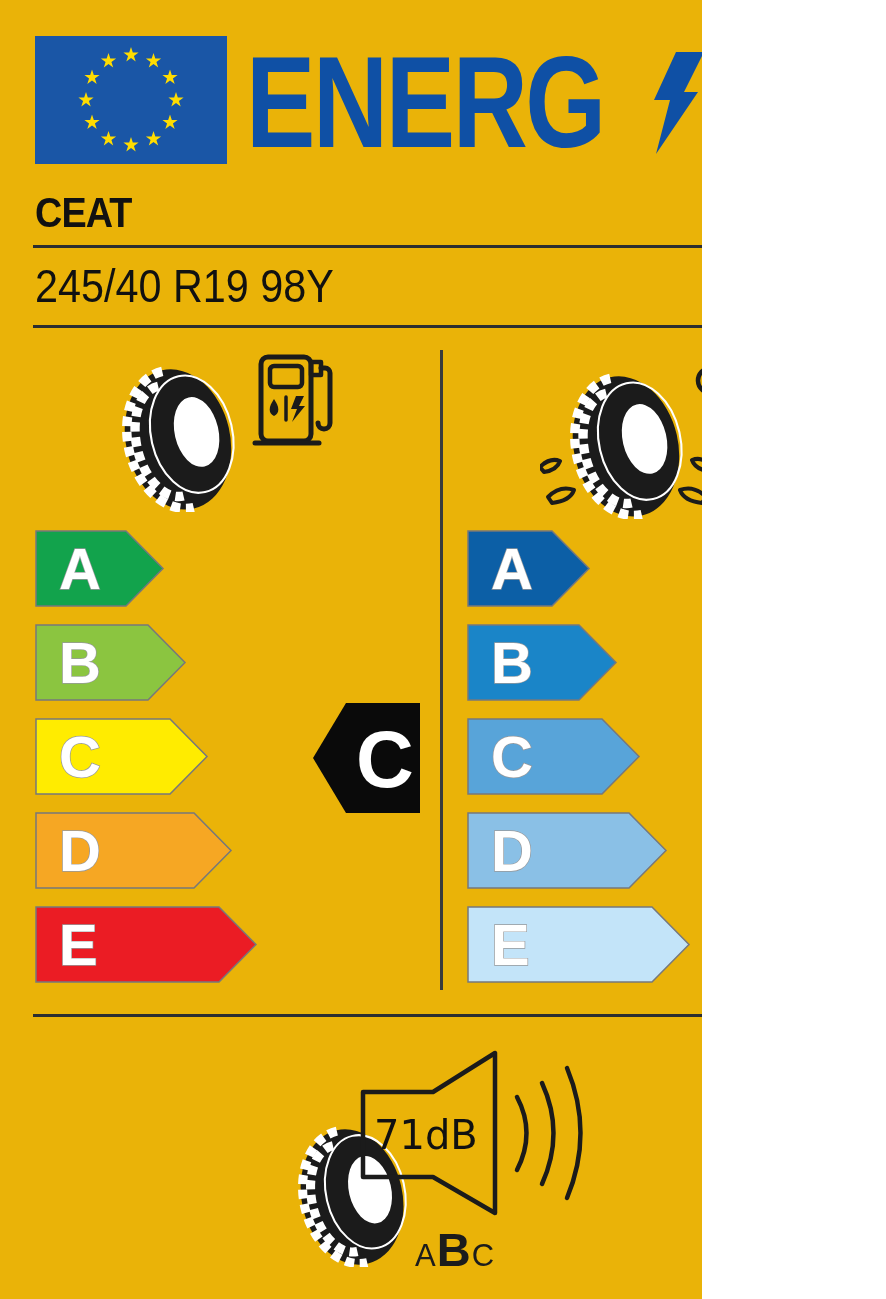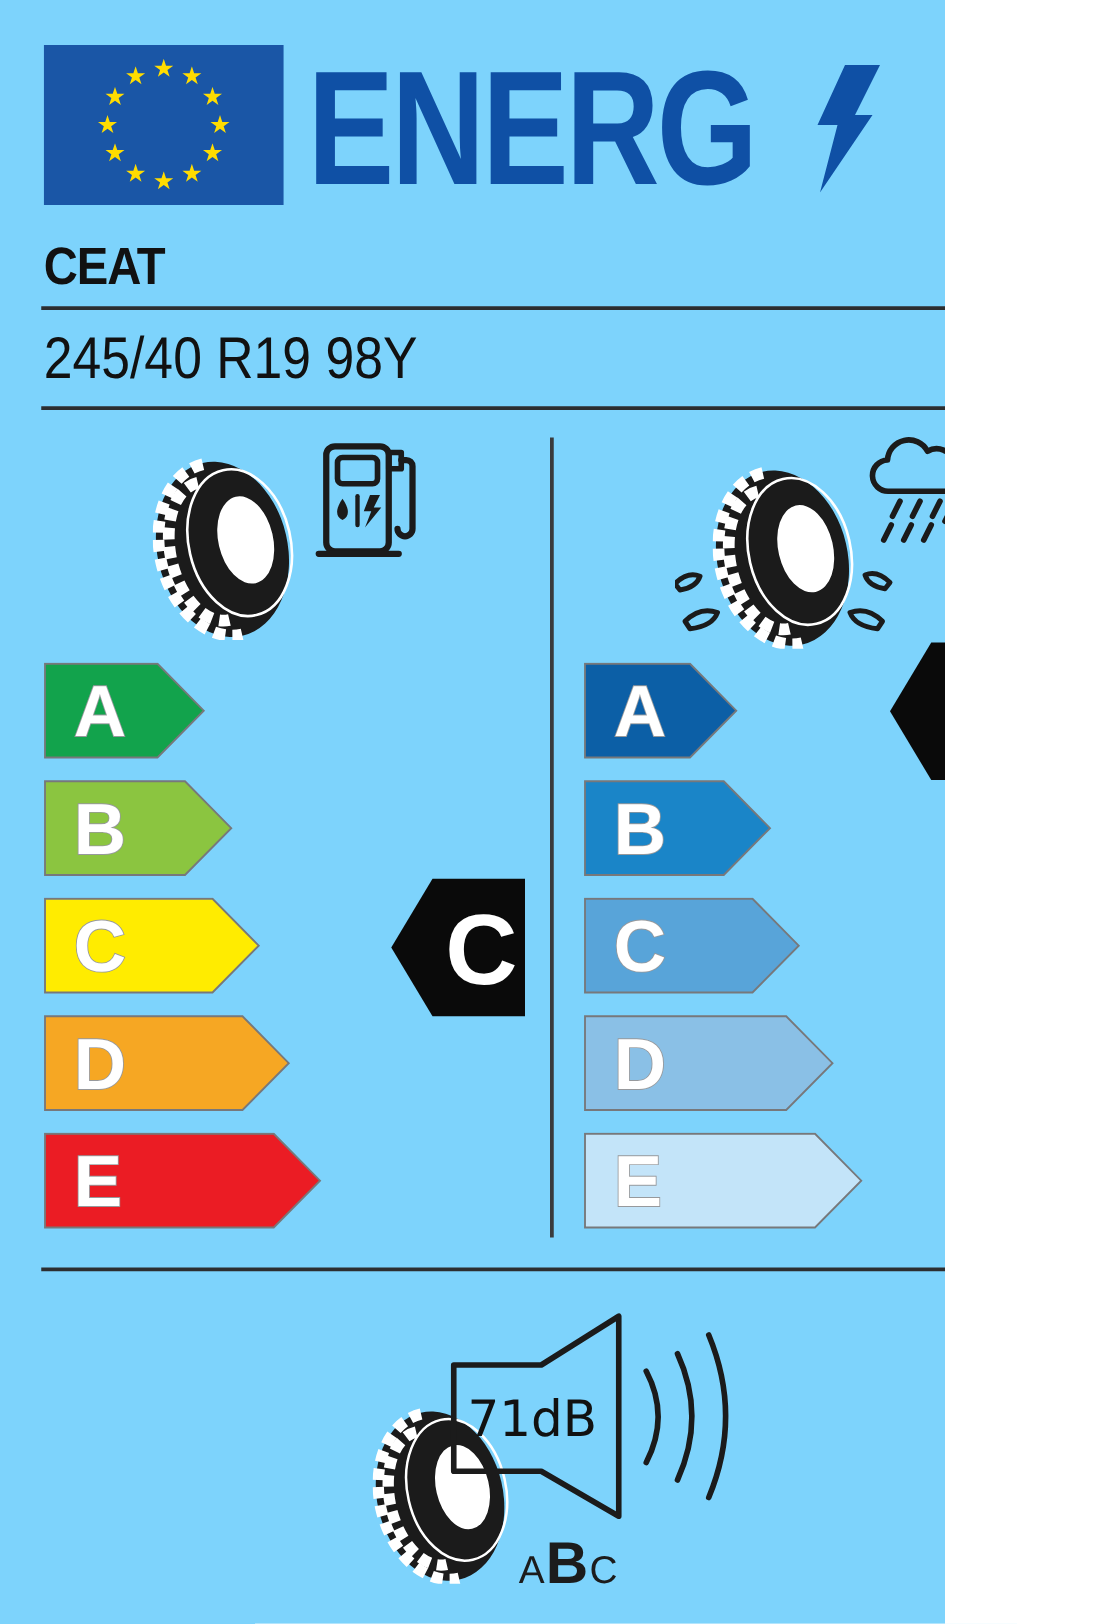--- a/index.html
+++ b/index.html
@@ -1,16 +1,16 @@
 <!DOCTYPE html>
 <html><head>
 <meta charset="utf-8">
 <style>
   html,body{margin:0;padding:0;background:#fff;}
-  .label{position:relative;width:756px;height:1299px;background:#7dd3fc;overflow:hidden;
+  .label{position:relative;width:702px;height:1299px;background:#eab308;overflow:hidden;
          font-family:"Liberation Sans",sans-serif;}
   .abs{position:absolute;}
   
   .energ{position:absolute;left:246px;top:50px;font-weight:bold;font-size:130px;line-height:104px;
          letter-spacing:-3px;color:#0F50A5;transform:scaleX(.80);transform-origin:left top;
          white-space:nowrap;}
   
   .brand{position:absolute;left:35px;top:191px;font-weight:bold;font-size:42px;line-height:44px;
          color:#111;transform:scaleX(.90);transform-origin:left top;letter-spacing:-1px;}
   .size{position:absolute;left:35px;top:258px;font-size:47px;line-height:56px;color:#111;

